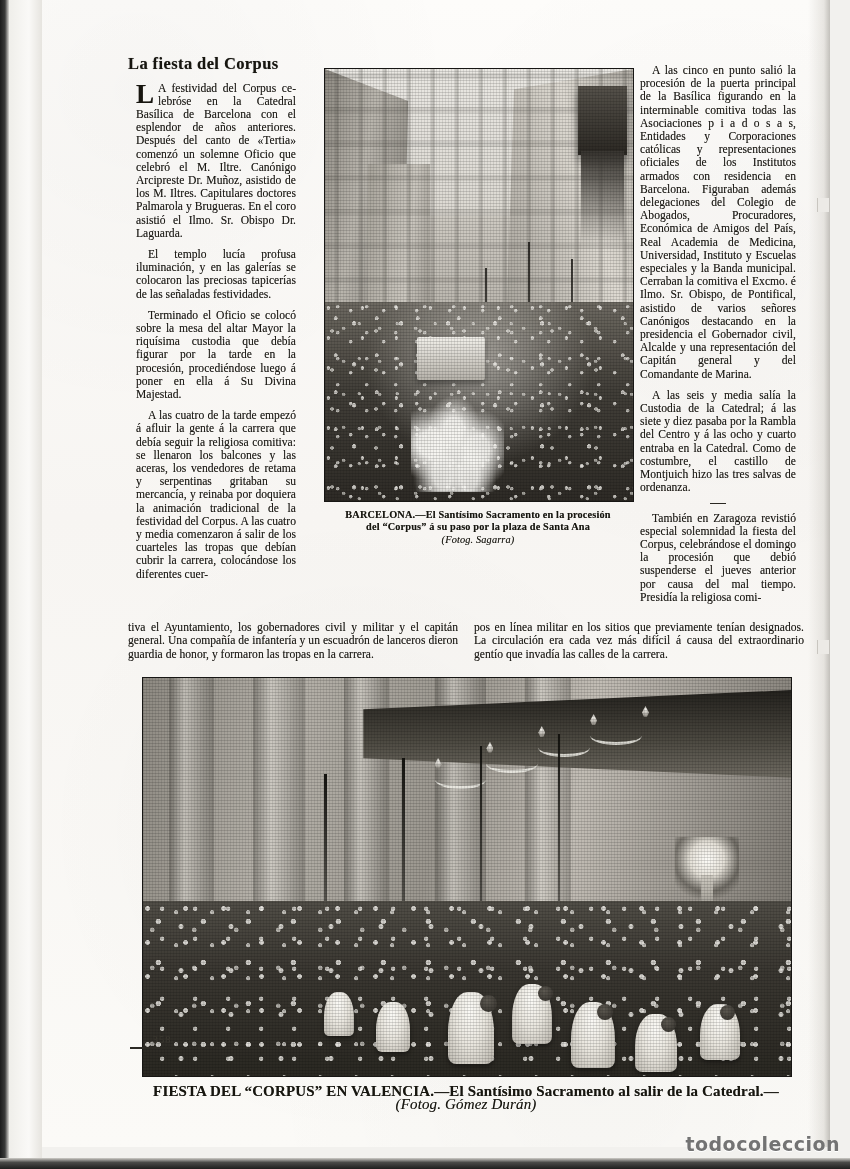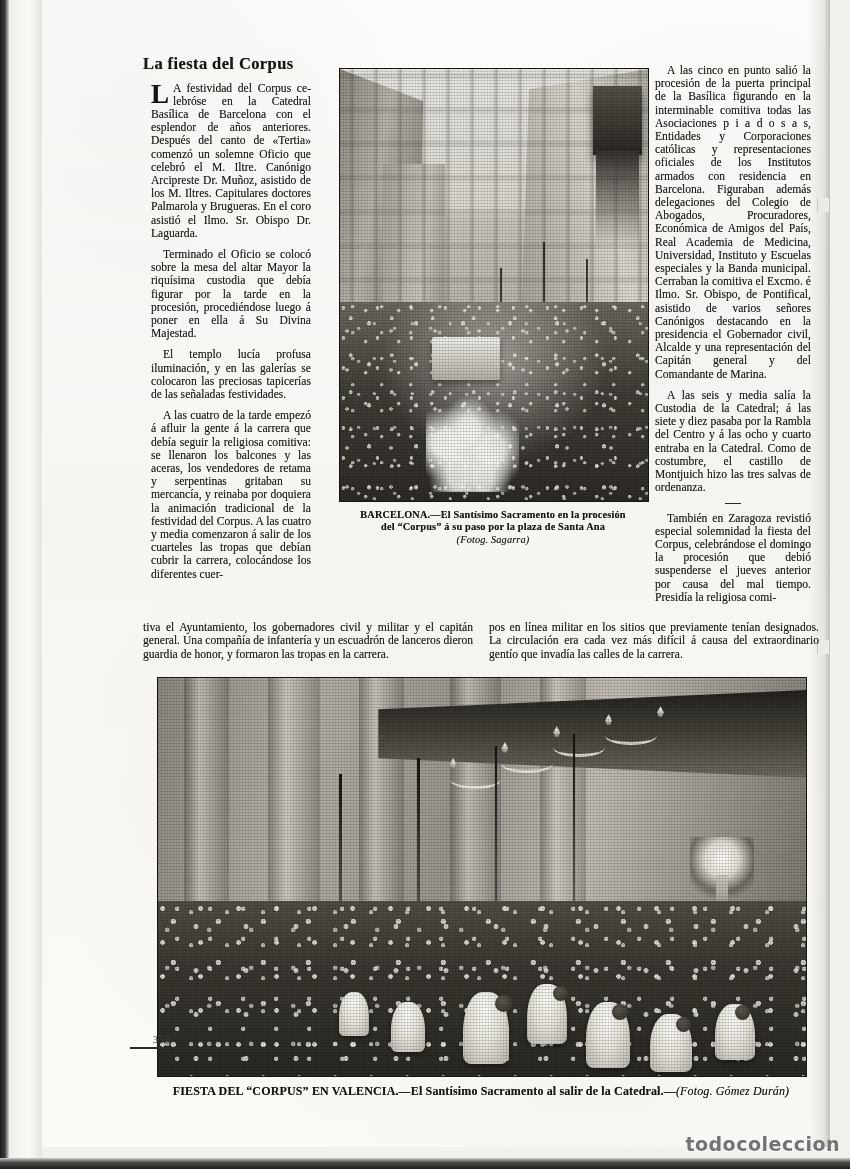--- a/index.html
+++ b/index.html
@@ -77,21 +77,21 @@
     width: 11px;
     height: 14px;
     background: #eceae6;
     border-left: 1px solid #c9c6c0;
     pointer-events: none;
   }
 
   
   #content {
     position: absolute;
-    left: 101px;       
+    left: 86px;       
     top: 56px;
     width: 676px;
   }
 
   
   .upper {
     display: flex;
     gap: 0;
     align-items: flex-start;
   }
@@ -333,21 +333,21 @@
     text-align: center;
     color: #17160f;
     letter-spacing: 0.15px;
     text-shadow: 0 0 0.5px rgba(0,0,0,0.45);
   }
   .caption .credit {
     font-weight: normal;
     font-style: italic;
   }
   .caption-top { margin-top: 7px; width: 308px; }
-  .caption-bottom { margin-top: 8px; width: 648px; font-size: 12px; }
+  .caption-bottom { margin-top: 8px; width: 648px; font-size: 15px; }
 
   
   .span-block {
     display: flex;
     margin-top: 9px;
     gap: 16px;
   }
   .span-col { width: 330px; }
   .span-col p {
     margin: 0;
@@ -410,22 +410,22 @@
     <div id="content">
 
       <div class="upper">
 
         <div class="col-left">
           <h1 class="headline">La fiesta del Corpus</h1>
 
           <p class="body dropcap-para noindent">
             <span class="dropcap">L</span><span>A festividad del Corpus ce- lebróse en la Catedral Basílica de Barcelona con el esplendor de años anteriores. Después del canto de «Tertia» comenzó un solemne Oficio que celebró el M. Iltre. Canónigo Arcipreste Dr. Muñoz, asistido de los M. Iltres. Capitulares doctores Palmarola y Brugueras. En el coro asistió el Ilmo. Sr. Obispo Dr. Laguarda.</span>
           </p>
+          <p class="body">El templo lucía profusa iluminación, y en las galerías se colocaron las preciosas tapicerías de las señaladas festividades.</p>
           <p class="body">Terminado el Oficio se colocó sobre la mesa del altar Mayor la riquísima custodia que debía figurar por la tarde en la procesión, procediéndose luego á poner en ella á Su Divina Majestad.</p>
-          <p class="body">El templo lucía profusa iluminación, y en las galerías se colocaron las preciosas tapicerías de las señaladas festividades.</p>
           <p class="body">A las cuatro de la tarde empezó á afluir la gente á la carrera que debía seguir la religiosa comitiva: se llenaron los balcones y las aceras, los vendedores de retama y serpentinas gritaban su mercancía, y reinaba por doquiera la animación tradicional de la festividad del Corpus. A las cuatro y media comenzaron á salir de los cuarteles las tropas que debían cubrir la carrera, colocándose los diferentes cuer-</p>
         </div>
 
         <div class="col-mid">
 
           <figure style="margin:12px;">
             <div class="photo-frame photo-top" role="img">
               <div class="p1-sky"></div>
               <div class="p1-bldg-far"></div>
               <div class="p1-bldg-left"></div>

